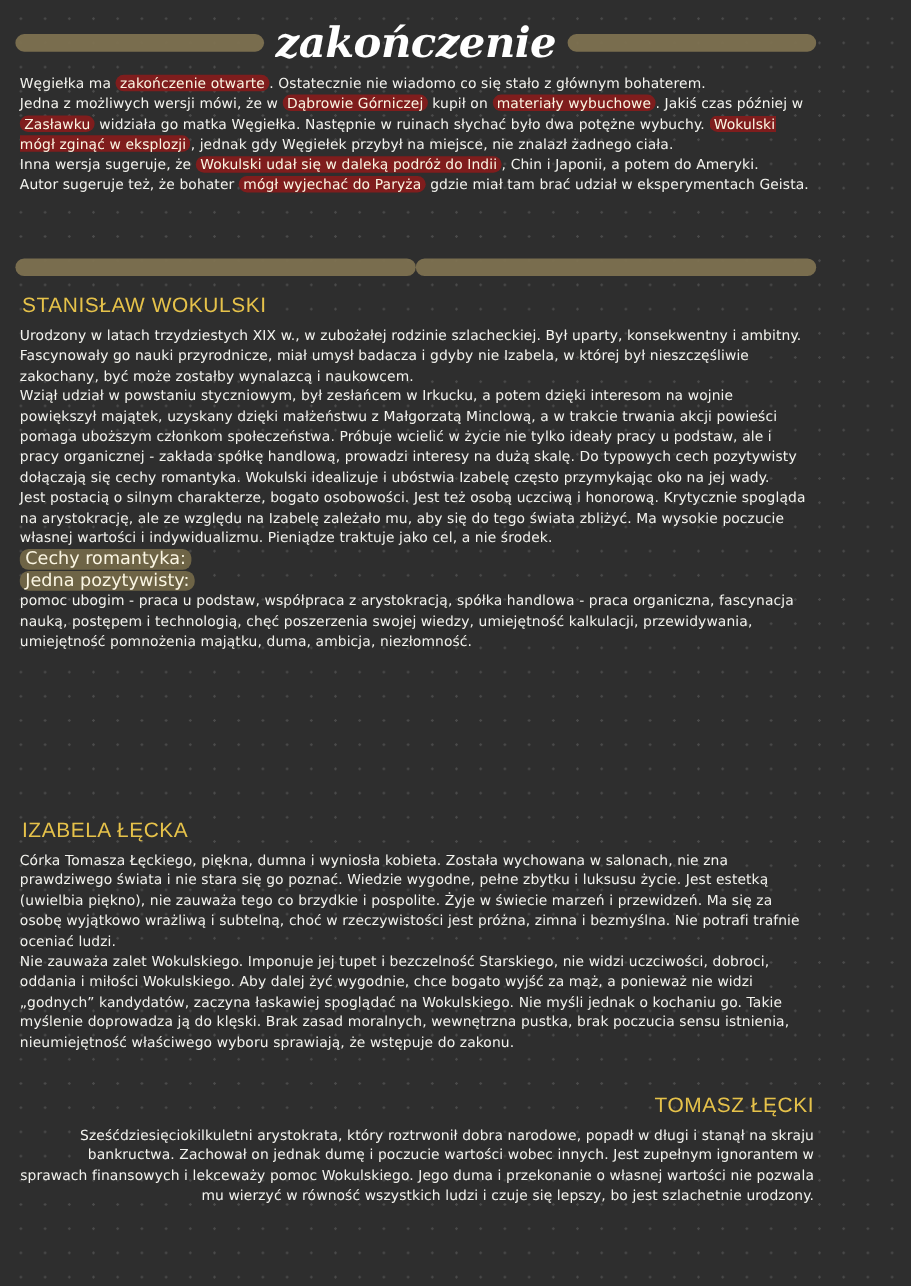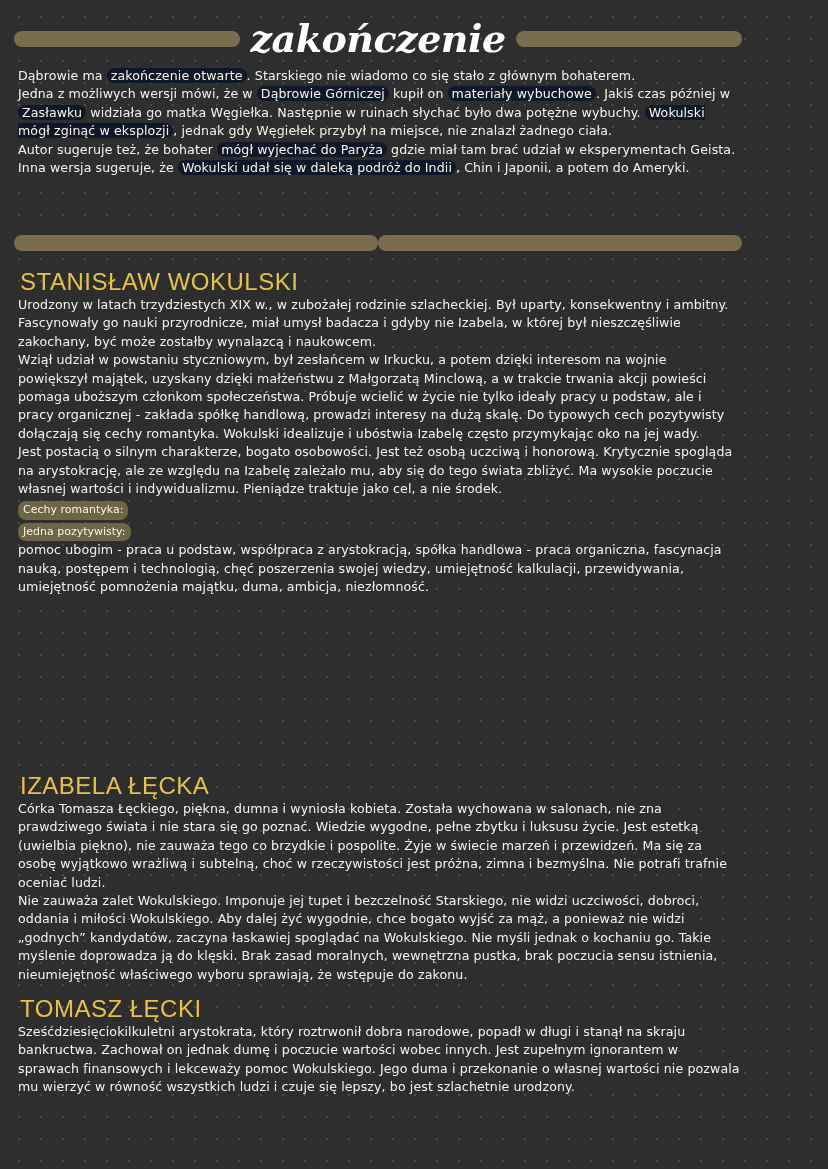--- a/index.html
+++ b/index.html
@@ -20,68 +20,68 @@
     font-family: "DejaVu Serif", serif; font-style: italic; font-weight: bold;
     font-size: 38px; color: #ffffff; padding: 0 10px; line-height: 1; letter-spacing: -0.5px;
     white-space: nowrap;
   }
   .section { position: absolute; left: 18px; right: 16px; }
   .para {
     font-family: "DejaVu Sans", sans-serif; font-size: 12.6px; line-height: 18.4px;
     color: #f3f3ee; margin: 0; letter-spacing: 0.1px;
   }
   .hl {
-    background: #0f172a; border-radius: 8px; padding: 0 4px; color: #fbf6e3;
+    background: #7f1d1d; border-radius: 8px; padding: 0 4px; color: #fbf6e3;
   }
   .char-name {
-    font-family: "Liberation Sans", sans-serif; font-size: 24px; color: #e6c24a;
+    font-family: "Liberation Sans", sans-serif; font-size: 19px; color: #e6c24a;
     letter-spacing: 0.5px; margin: 0 0 6px 2px; height: 22px;
   }
   .sublabel {
     display: inline-block; background: #6e6446; border-radius: 8px; padding: 0 5px;
-    font-size: 11px; line-height: 18.4px; color: #fbf6e3;
+    font-size: 16px; line-height: 18.4px; color: #fbf6e3;
   }
 </style>
 </head>
 <body>
 
 <div class="page">
 
   <div class="banner" style="top:30px;">
     <div class="bar"></div>
     <div class="banner-title">zakończenie</div>
     <div class="bar"></div>
   </div>
 
   <div class="section" style="top:67px;">
-    <p class="para" id="ending-p0"><span>Dąbrowie ma </span><span class="hl">zakończenie otwarte</span><span>. Starskiego nie wiadomo co się stało z głównym bohaterem.</span></p>
+    <p class="para" id="ending-p0"><span>Węgiełka ma </span><span class="hl">zakończenie otwarte</span><span>. Ostatecznie nie wiadomo co się stało z głównym bohaterem.</span></p>
     <p class="para" id="ending-p1"><span>Jedna z możliwych wersji mówi, że w </span><span class="hl">Dąbrowie Górniczej</span><span> kupił on </span><span class="hl">materiały wybuchowe</span><span>. Jakiś czas później w </span><span class="hl">Zasławku</span><span> widziała go matka Węgiełka. Następnie w ruinach słychać było dwa potężne wybuchy. </span><span class="hl">Wokulski mógł zginąć w eksplozji</span><span>, jednak gdy Węgiełek przybył na miejsce, nie znalazł żadnego ciała.</span></p>
+    <p class="para" id="ending-p2"><span>Inna wersja sugeruje, że </span><span class="hl">Wokulski udał się w daleką podróż do Indii</span><span>, Chin i Japonii, a potem do Ameryki.</span></p>
     <p class="para" id="ending-p3"><span>Autor sugeruje też, że bohater </span><span class="hl">mógł wyjechać do Paryża</span><span> gdzie miał tam brać udział w eksperymentach Geista.</span></p>
-    <p class="para" id="ending-p2"><span>Inna wersja sugeruje, że </span><span class="hl">Wokulski udał się w daleką podróż do Indii</span><span>, Chin i Japonii, a potem do Ameryki.</span></p>
   </div>
 
   <div class="banner" style="top:234px;">
     <div class="bar"></div>
     <div class="bar"></div>
   </div>
 
   <div class="section" style="top:268px;">
     <div class="char-name">STANISŁAW WOKULSKI</div>
     <p class="para">Urodzony w latach trzydziestych XIX w., w zubożałej rodzinie szlacheckiej. Był uparty, konsekwentny i ambitny. Fascynowały go nauki przyrodnicze, miał umysł badacza i gdyby nie Izabela, w której był nieszczęśliwie zakochany, być może zostałby wynalazcą i naukowcem.</p>
     <p class="para">Wziął udział w powstaniu styczniowym, był zesłańcem w Irkucku, a potem dzięki interesom na wojnie powiększył majątek, uzyskany dzięki małżeństwu z Małgorzatą Minclową, a w trakcie trwania akcji powieści pomaga uboższym członkom społeczeństwa. Próbuje wcielić w życie nie tylko ideały pracy u podstaw, ale i pracy organicznej - zakłada spółkę handlową, prowadzi interesy na dużą skalę. Do typowych cech pozytywisty dołączają się cechy romantyka. Wokulski idealizuje i ubóstwia Izabelę często przymykając oko na jej wady.</p>
     <p class="para">Jest postacią o silnym charakterze, bogato osobowości. Jest też osobą uczciwą i honorową. Krytycznie spogląda na arystokrację, ale ze względu na Izabelę zależało mu, aby się do tego świata zbliżyć. Ma wysokie poczucie własnej wartości i indywidualizmu. Pieniądze traktuje jako cel, a nie środek.</p>
     <div><span class="sublabel">Cechy romantyka:</span></div>
     <div><span class="sublabel">Jedna pozytywisty:</span></div>
     <p class="para">pomoc ubogim - praca u podstaw, współpraca z arystokracją, spółka handlowa - praca organiczna, fascynacja nauką, postępem i technologią, chęć poszerzenia swojej wiedzy, umiejętność kalkulacji, przewidywania, umiejętność pomnożenia majątku, duma, ambicja, niezłomność.</p>
   </div>
 
-  <div class="section" style="top:745px;margin-top:27px;">
+  <div class="section" style="top:745px;">
     <div class="char-name">IZABELA ŁĘCKA</div>
     <p class="para">Córka Tomasza Łęckiego, piękna, dumna i wyniosła kobieta. Została wychowana w salonach, nie zna prawdziwego świata i nie stara się go poznać. Wiedzie wygodne, pełne zbytku i luksusu życie. Jest estetką (uwielbia piękno), nie zauważa tego co brzydkie i pospolite. Żyje w świecie marzeń i przewidzeń. Ma się za osobę wyjątkowo wrażliwą i subtelną, choć w rzeczywistości jest próżna, zimna i bezmyślna. Nie potrafi trafnie oceniać ludzi.</p>
     <p class="para">Nie zauważa zalet Wokulskiego. Imponuje jej tupet i bezczelność Starskiego, nie widzi uczciwości, dobroci, oddania i miłości Wokulskiego. Aby dalej żyć wygodnie, chce bogato wyjść za mąż, a ponieważ nie widzi „godnych” kandydatów, zaczyna łaskawiej spoglądać na Wokulskiego. Nie myśli jednak o kochaniu go. Takie myślenie doprowadza ją do klęski. Brak zasad moralnych, wewnętrzna pustka, brak poczucia sensu istnienia, nieumiejętność właściwego wyboru sprawiają, że wstępuje do zakonu.</p>
   </div>
 
-  <div class="section" style="top:995px;">
+  <div class="section" style="top:995px;text-align:right;">
     <div class="char-name">TOMASZ ŁĘCKI</div>
     <p class="para">Sześćdziesięciokilkuletni arystokrata, który roztrwonił dobra narodowe, popadł w długi i stanął na skraju bankructwa. Zachował on jednak dumę i poczucie wartości wobec innych. Jest zupełnym ignorantem w sprawach finansowych i lekceważy pomoc Wokulskiego. Jego duma i przekonanie o własnej wartości nie pozwala mu wierzyć w równość wszystkich ludzi i czuje się lepszy, bo jest szlachetnie urodzony.</p>
   </div>
 
 </div>
 
 </body></html>

